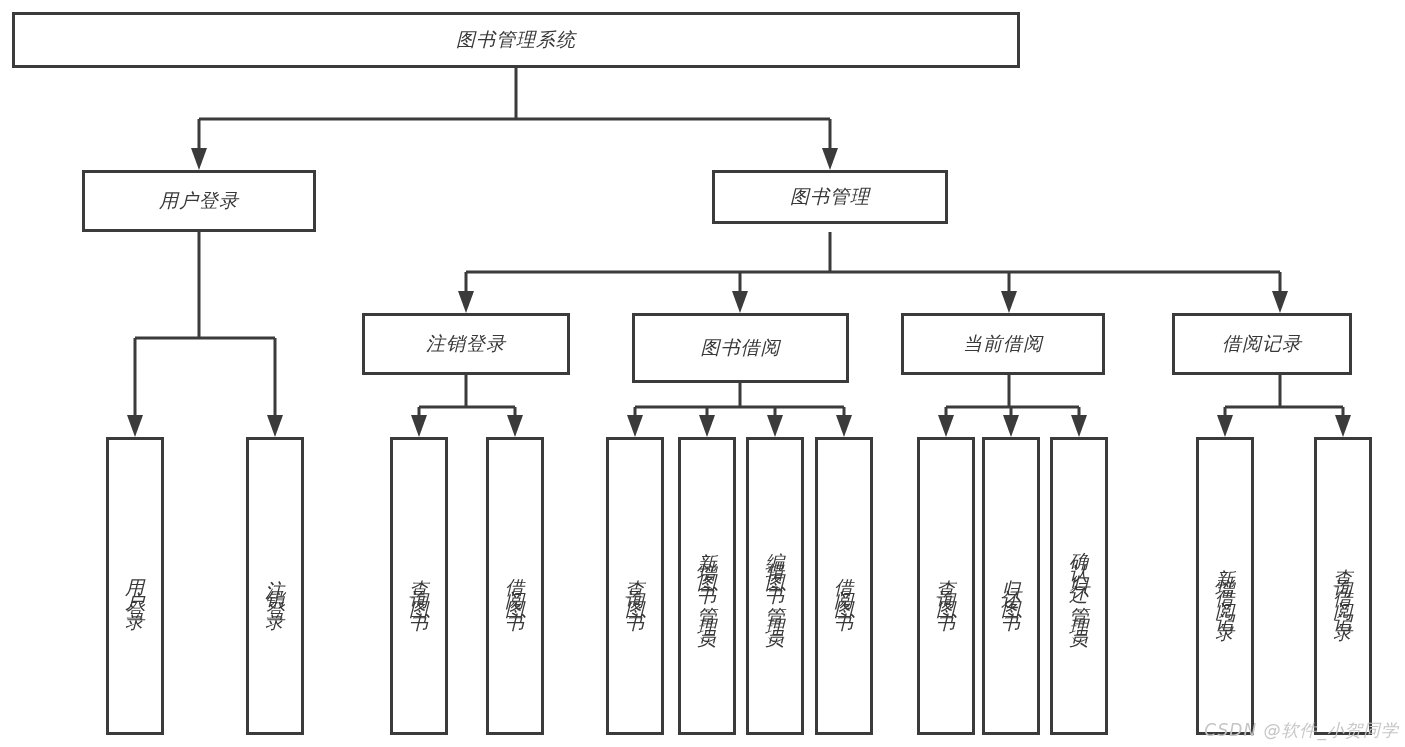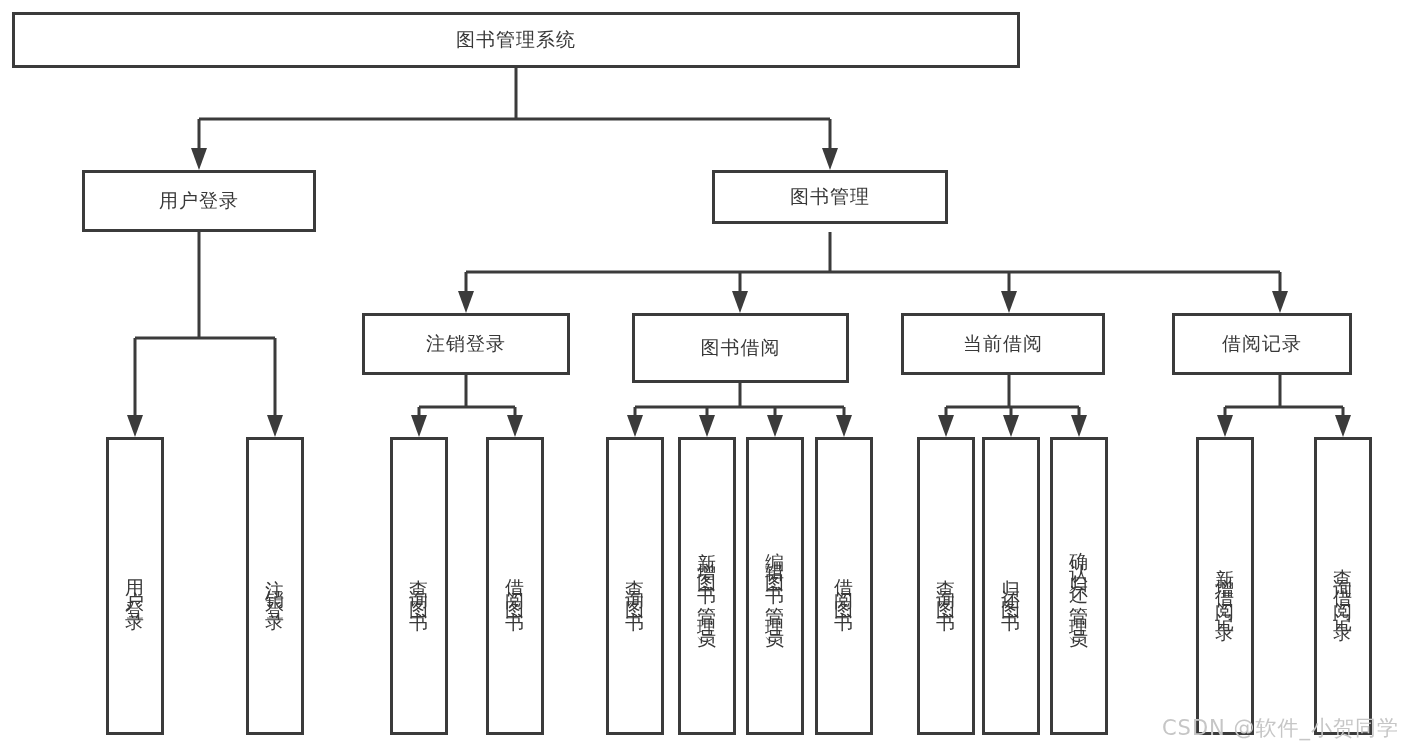--- a/index.html
+++ b/index.html
@@ -7,21 +7,21 @@
     --text:#383838;
     --bg:#ffffff;
     --wm:#c6c6c6;
   }
   html,body{margin:0;padding:0;}
   body{
     width:1405px;height:747px;background:var(--bg);
     font-family:"DejaVu Sans","Liberation Sans",sans-serif;
     position:relative;overflow:hidden;color:var(--text);
   }
-  .stage{position:absolute;left:0;top:0;width:1405px;height:747px;}
+  .stage{position:absolute;left:0;top:0;width:1405px;height:747px;font-style:italic;}
   svg.connectors{position:absolute;left:0;top:0;pointer-events:none;}
   svg.connectors path{stroke:var(--line);stroke-width:3;fill:none;}
   svg.connectors polygon{fill:var(--line);stroke:none;}
   .hbox{
     position:absolute;box-sizing:border-box;
     border:3px solid var(--line);background:var(--bg);
     display:flex;align-items:center;justify-content:center;
     font-size:19px;letter-spacing:1px;color:var(--text);
     white-space:nowrap;
   }
@@ -31,21 +31,21 @@
     display:flex;align-items:center;justify-content:center;
     color:var(--text);
   }
   .vtext{
     writing-mode:vertical-rl;text-orientation:mixed;
     font-size:19px;line-height:1;letter-spacing:11px;
     white-space:nowrap;
   }
   .watermark{
     position:absolute;right:6px;bottom:5px;z-index:10;
-    font-size:21px;color:var(--wm);letter-spacing:1px;
+    font-size:17px;color:var(--wm);letter-spacing:1px;
     pointer-events:none;white-space:nowrap;
   }
 </style>
 </head>
 <body>
 
 <div class="stage">
 
   <svg class="connectors" width="1405" height="747" viewBox="0 0 1405 747">
     <g>

